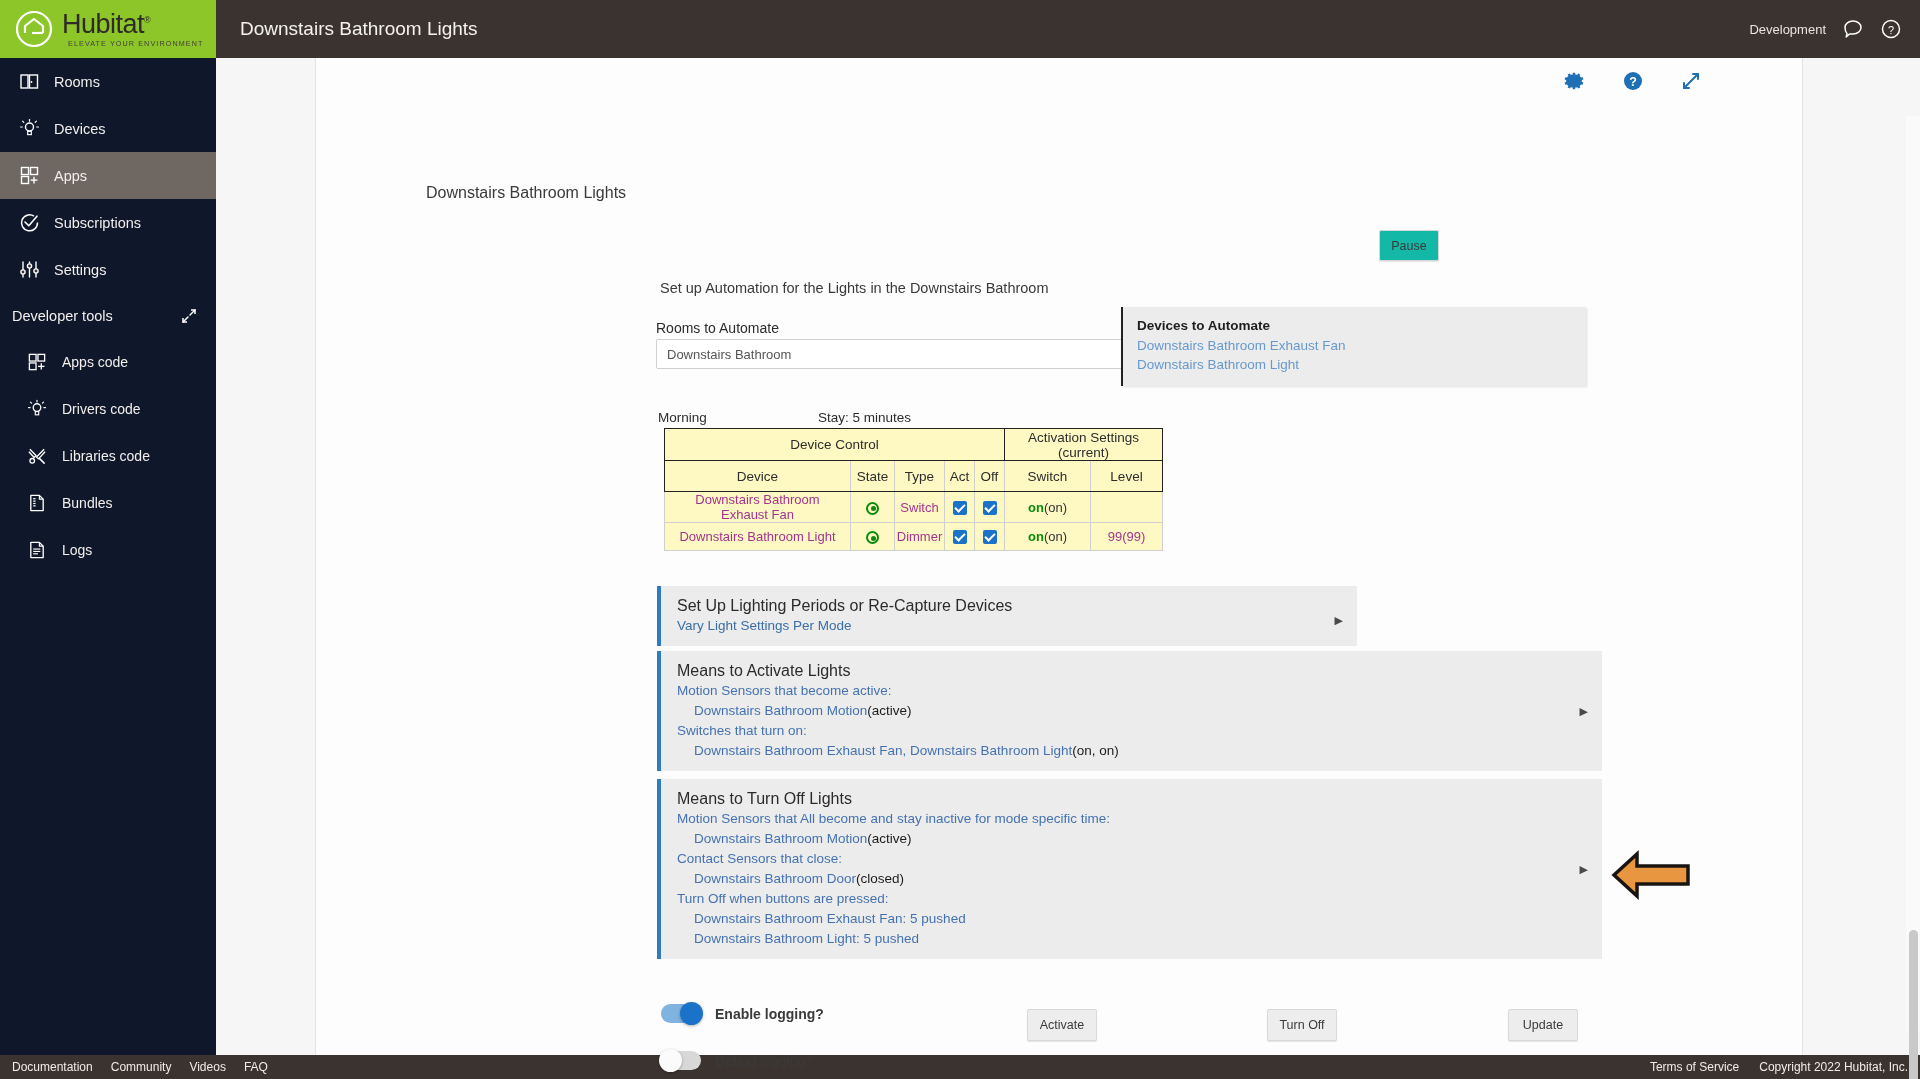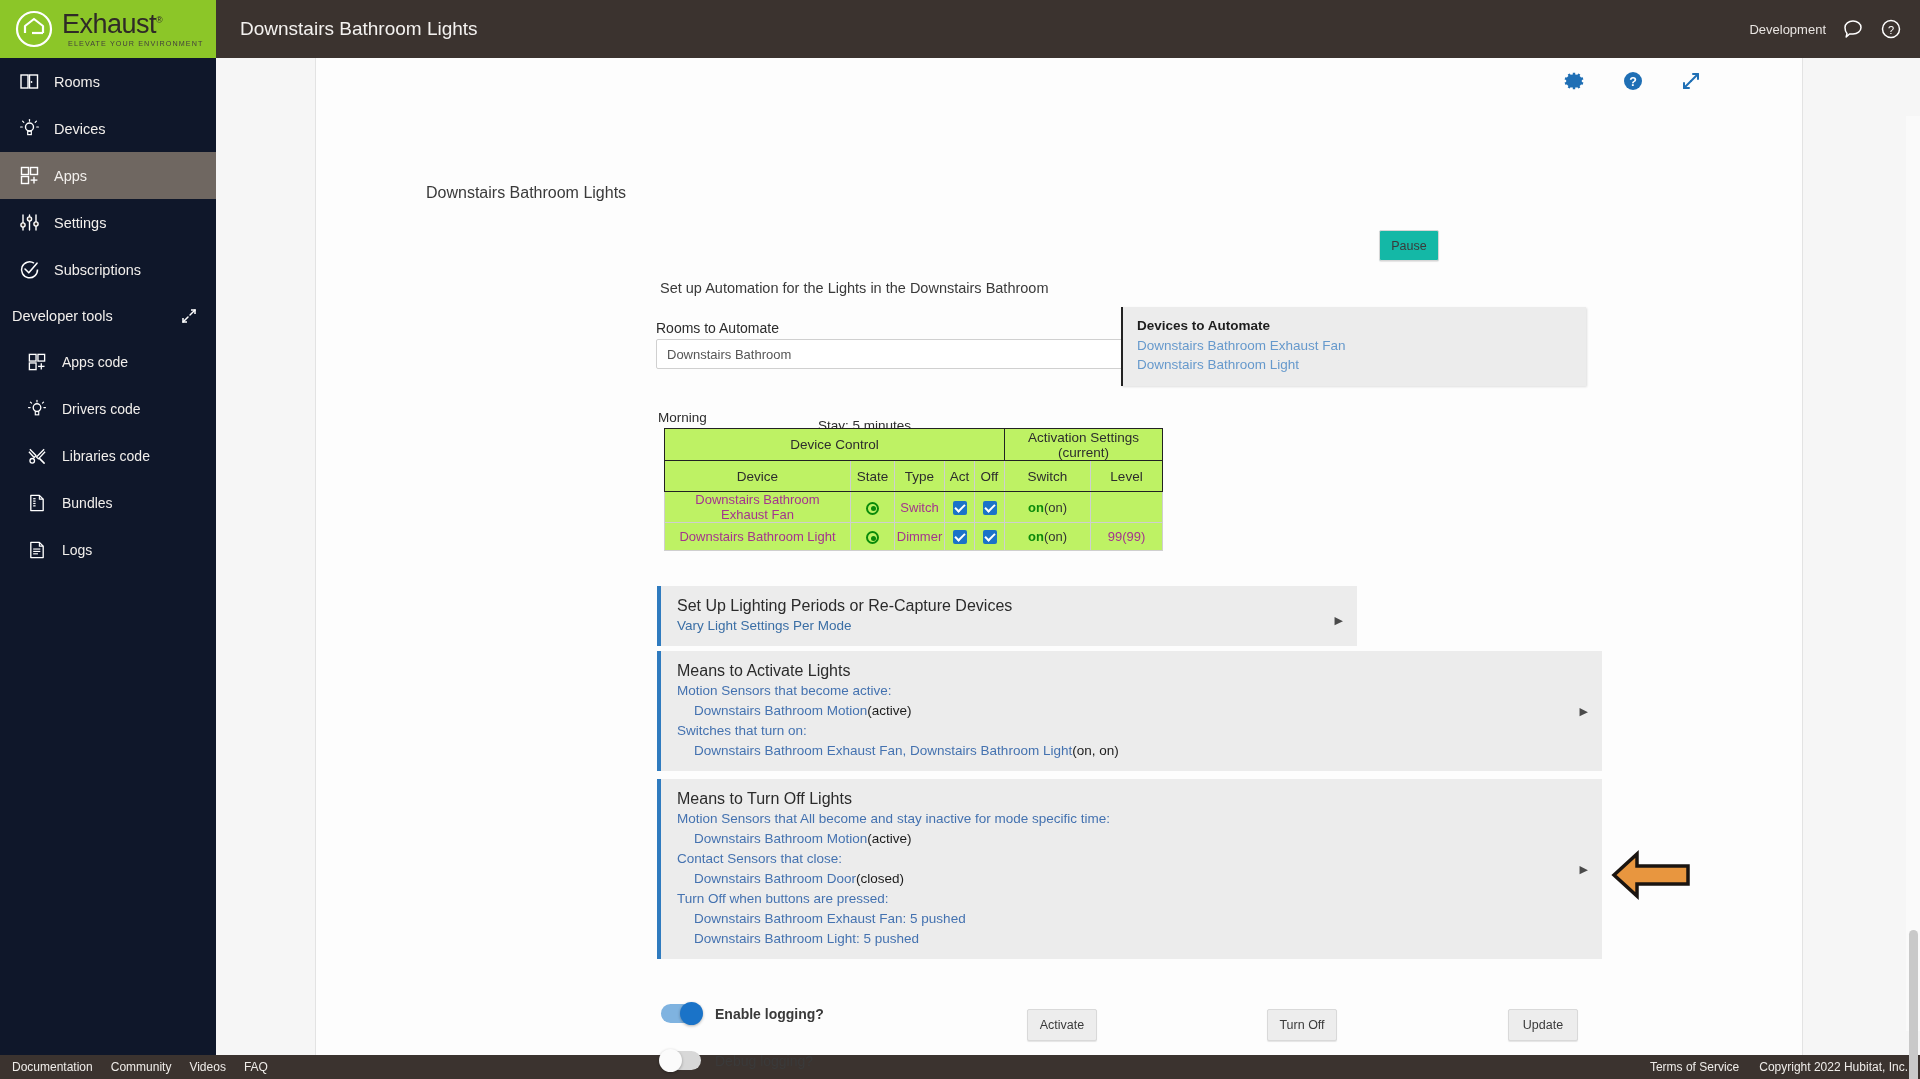--- a/index.html
+++ b/index.html
@@ -93,25 +93,25 @@
     position: absolute; left: 805px; top: 249px; width: 465px;
     background: #ececec; border-left: 2px solid #222; padding: 11px 0 12px 14px;
     box-shadow: 1px 1px 2px rgba(0,0,0,0.12);
   }
   .devices-panel .dp-title { font-size: 13.5px; font-weight: bold; color: #1e1e1e; margin-bottom: 3px; }
   .devices-panel .dp-link { font-size: 13.5px; color: #6699cc; line-height: 19px; cursor: pointer; }
 
   
   .mode-row { position: absolute; left: 342px; top: 352px; width: 500px; font-size: 13.5px; color: #2d2d2d; }
   .mode-row .m-name { position: absolute; left: 0; top: 0; font-weight: 400; }
-  .mode-row .m-stay { position: absolute; left: 160px; top: 8px; text-decoration: underline; }
+  .mode-row .m-stay { position: absolute; left: 160px; top: 0; }
 
   .devtable {
     position: absolute; left: 348px; top: 370px;
-    border-collapse: collapse; font-size: 13px; background: #bef264;
+    border-collapse: collapse; font-size: 13px; background: #fef9c3;
   }
   .devtable td, .devtable th { border: 1px solid #cfcfcf; font-weight: normal; }
   .devtable .hdr-top td { border: 1px solid #222; text-align: center; height: 32px; font-size: 13.5px; color: #2d2d2d; }
   .devtable .hdr-sub td { border-left: 1px solid #cfcfcf; border-right: 1px solid #cfcfcf; border-bottom: 1px solid #222; text-align: center; height: 31px; font-size: 13.5px; color: #2d2d2d; }
   .devtable .hdr-sub td.edge-l { border-left: 1px solid #222; }
   .devtable .hdr-sub td.edge-r { border-right: 1px solid #222; }
   .devtable tbody td { height: 28px; text-align: center; }
   .c-device { width: 186px; color: #a4348e; padding: 0 8px; cursor: pointer; }
   .c-state { width: 44px; }
   .c-type { width: 50px; color: #a4348e; }
@@ -188,21 +188,21 @@
   <div class="topbar">
     <div class="logo-block">
       <div class="logo-mark">
         <svg width="40" height="40" viewBox="0 0 40 40">
           <circle cx="20" cy="20" r="17" fill="none" stroke="#ffffff" stroke-width="2.2"></circle>
           <path d="M11 24 L11 17 L20 10 L29 17 L29 24" fill="none" stroke="#ffffff" stroke-width="2.2" stroke-linejoin="round"></path>
           <path d="M29 24 L18 24" fill="none" stroke="#ffffff" stroke-width="2.2"></path>
         </svg>
       </div>
       <div class="logo-text">
-        <div class="logo-word"><span>Exhaust</span><span class="logo-tm">®</span></div>
+        <div class="logo-word"><span>Hubitat</span><span class="logo-tm">®</span></div>
         <div class="logo-sub">ELEVATE YOUR ENVIRONMENT</div>
       </div>
     </div>
     <div class="topbar-title">Downstairs Bathroom Lights</div>
     <div class="topbar-right">
       <span class="topbar-mode">Development</span>
       <span class="tb-icon">
         <svg width="22" height="22" viewBox="0 0 22 22">
           <path d="M3 9.5 C3 5.9 6.6 3 11 3 C15.4 3 19 5.9 19 9.5 C19 13.1 15.4 16 11 16 L7.5 16 L4.2 19 L5 15.5 C3.8 14.2 3 12 3 9.5 Z" fill="none" stroke="#ffffff" stroke-width="1.5" stroke-linejoin="round"></path>
         </svg>
@@ -257,41 +257,41 @@
             <line x1="15" y1="11.8" x2="15" y2="18.5" stroke="#fff" stroke-width="1.4"></line>
             <line x1="11.6" y1="15.1" x2="18.4" y2="15.1" stroke="#fff" stroke-width="1.4"></line>
           </svg>
         </span>
         <span>Apps</span>
       </div>
 
       <div class="nav-item">
         <span class="ico">
           <svg width="21" height="21" viewBox="0 0 21 21">
+            <path d="M18.5 10.5 A8 8 0 1 1 15 4.2" fill="none" stroke="#fff" stroke-width="1.5"></path>
+            <path d="M6 10 L9.8 13.8 L18 4.2" fill="none" stroke="#fff" stroke-width="1.6" stroke-linecap="round" stroke-linejoin="round"></path>
+          </svg>
+        </span>
+        <span>Subscriptions</span>
+      </div>
+
+      <div class="nav-item">
+        <span class="ico">
+          <svg width="21" height="21" viewBox="0 0 21 21">
             <g stroke="#fff" stroke-width="1.4" stroke-linecap="round">
               <line x1="4" y1="3" x2="4" y2="18"></line>
               <line x1="10.5" y1="3" x2="10.5" y2="18"></line>
               <line x1="17" y1="3" x2="17" y2="18"></line>
             </g>
             <circle cx="4" cy="13" r="2.1" fill="#3b332f" stroke="#fff" stroke-width="1.4"></circle>
             <circle cx="10.5" cy="7" r="2.1" fill="#3b332f" stroke="#fff" stroke-width="1.4"></circle>
             <circle cx="17" cy="12" r="2.1" fill="#3b332f" stroke="#fff" stroke-width="1.4"></circle>
           </svg>
         </span>
         <span>Settings</span>
-      </div>
-
-      <div class="nav-item">
-        <span class="ico">
-          <svg width="21" height="21" viewBox="0 0 21 21">
-            <path d="M18.5 10.5 A8 8 0 1 1 15 4.2" fill="none" stroke="#fff" stroke-width="1.5"></path>
-            <path d="M6 10 L9.8 13.8 L18 4.2" fill="none" stroke="#fff" stroke-width="1.6" stroke-linecap="round" stroke-linejoin="round"></path>
-          </svg>
-        </span>
-        <span>Subscriptions</span>
       </div>
 
       <div class="nav-section">
         <span>Developer tools</span>
         <span class="collapse">
           <svg width="18" height="18" viewBox="0 0 18 18">
             <g stroke="#fff" stroke-width="1.5" stroke-linecap="round">
               <line x1="3" y1="15" x2="8" y2="10"></line>
               <line x1="15" y1="3" x2="10" y2="8"></line>
             </g>

